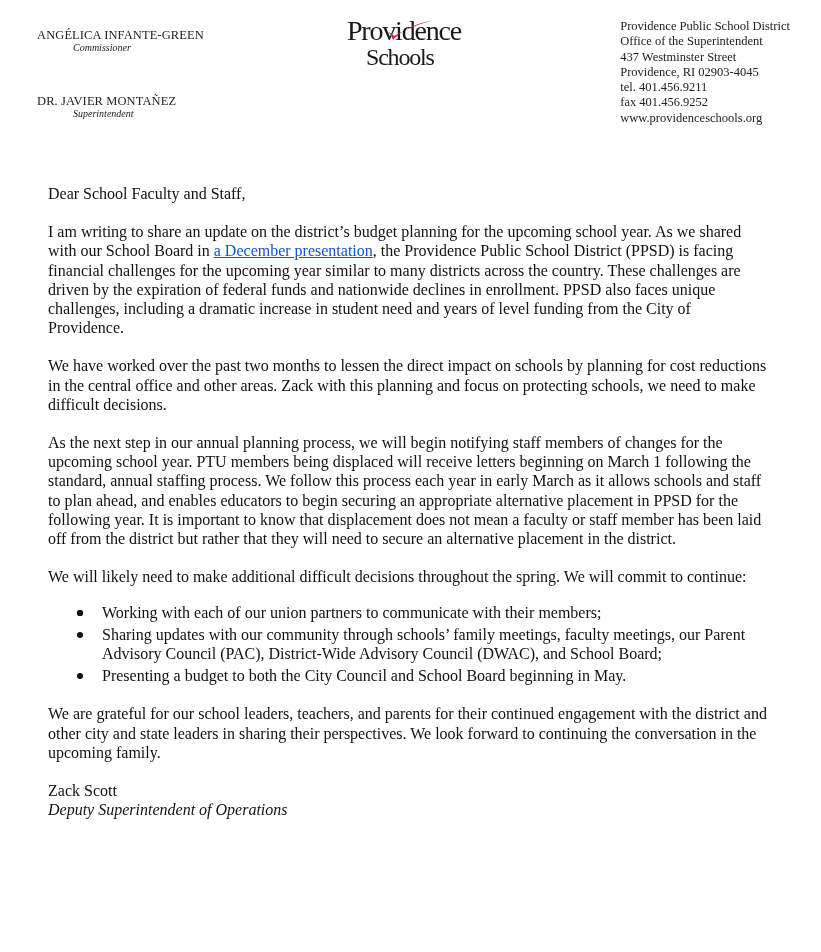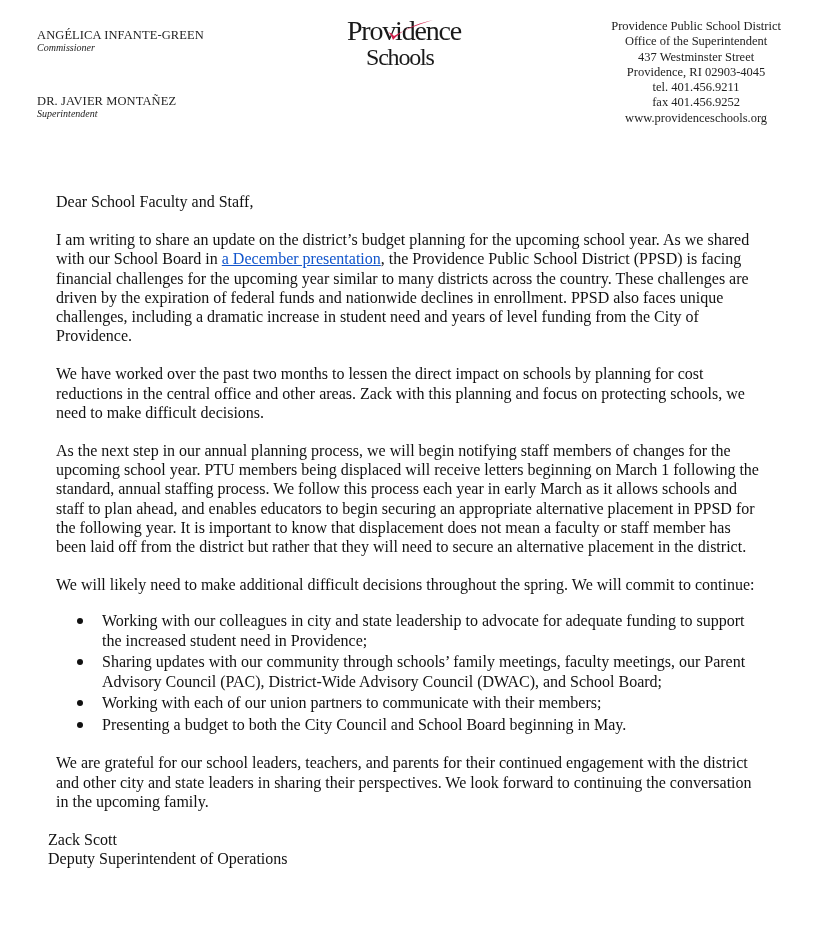--- a/index.html
+++ b/index.html
@@ -1,43 +1,43 @@
 <!DOCTYPE html>
 <html><head>
   <meta charset="utf-8">
   <style>
     html, body { margin: 0; padding: 0; background: #ffffff; }
     body { width: 821px; height: 952px; position: relative; overflow: hidden; color: #111; }
 
     
     .lh-left { position: absolute; left: 37px; top: 19px; font-family: "Liberation Serif", serif; }
     .lh-name { font-size: 12.5px; letter-spacing: 0.1px; line-height: 14px; color: #222; margin-top: 9px; }
-    .lh-role { font-size: 10px; font-style: italic; line-height: 12px; color: #222; }
+    .lh-role { font-size: 10px; font-style: italic; line-height: 12px; color: #222; margin-left: 36px; }
     .lh-block2 { margin-top: 40px; }
 
     .logo { position: absolute; left: 347px; top: 17px; width: 130px; height: 64px; font-family: "Liberation Serif", serif; color: #1a1a1a; }
     .logo-line1 { position: absolute; left: 0; top: 0; font-size: 28px; line-height: 28px; letter-spacing: -1.2px; }
     .logo-line2 { position: absolute; left: 19px; top: 26px; font-size: 24px; line-height: 28px; letter-spacing: -1.2px; }
     .logo-check { position: absolute; left: 38px; top: 1px; width: 50px; height: 24px; }
 
-    .lh-right { position: absolute; right: 40px; top: 19px; text-align: center; font-family: "Liberation Serif", serif; font-size: 12.5px; line-height: 15.3px; color: #222; }
+    .lh-right { position: absolute; right: 31px; top: 19px; text-align: left; font-family: "Liberation Serif", serif; font-size: 12.5px; line-height: 15.3px; color: #222; }
 
     
     .content { position: absolute; left: 48px; top: 184px; width: 720px; font-family: "Liberation Serif", serif; font-size: 16px; line-height: 19.2px; color: #111; }
-    .content p { margin: 8px; }
+    .content p { margin: 0; }
     .greeting { margin-bottom: 19px !important; }
     .para { margin-bottom: 19px !important; }
     .link { color: #1155cc; text-decoration: underline; cursor: pointer; }
 
     ul.bullets { list-style: none; margin: 0 0 19px 0; padding: 0; }
     ul.bullets li { position: relative; padding-left: 54px; margin-bottom: 2px; line-height: 19.5px; }
     ul.bullets li .dot { position: absolute; left: 29px; top: 7px; width: 6px; height: 6px; border-radius: 50%; background: #111; }
 
     .closing p { margin: 0; }
-    .sig-title { }
+    .sig-title { font-style: italic; }
   </style>
 </head>
 <body>
 
 <div class="lh-left">
   <div>
     <div class="lh-name">ANGÉLICA INFANTE-GREEN</div>
     <div class="lh-role">Commissioner</div>
   </div>
   <div class="lh-block2">
@@ -69,23 +69,23 @@
 
   <p class="para"><span>I am writing to share an update on the district’s budget planning for the upcoming school year. As we shared with our School Board in </span><a class="link">a December presentation</a><span>, the Providence Public School District (PPSD) is facing financial challenges for the upcoming year similar to many districts across the country. These challenges are driven by the expiration of federal funds and nationwide declines in enrollment. PPSD also faces unique challenges, including a dramatic increase in student need and years of level funding from the City of Providence.</span></p>
 
   <p class="para">We have worked over the past two months to lessen the direct impact on schools by planning for cost reductions in the central office and other areas. Zack with this planning and focus on protecting schools, we need to make difficult decisions.</p>
 
   <p class="para">As the next step in our annual planning process, we will begin notifying staff members of changes for the upcoming school year. PTU members being displaced will receive letters beginning on March 1 following the standard, annual staffing process. We follow this process each year in early March as it allows schools and staff to plan ahead, and enables educators to begin securing an appropriate alternative placement in PPSD for the following year. It is important to know that displacement does not mean a faculty or staff member has been laid off from the district but rather that they will need to secure an alternative placement in the district.</p>
 
   <p class="para" style="margin-bottom:17px !important">We will likely need to make additional difficult decisions throughout the spring. We will commit to continue:</p>
 
   <ul class="bullets">
-    <li><span class="dot"></span><span>Working with our colleagues in city and state leadership to advocate for adequate funding to support the increased student need in Providence;</span></li>
+    <li><span class="dot"></span></li>
+    <li><span class="dot"></span><span>Working with each of our union partners to communicate with their members;</span></li>
     <li><span class="dot"></span><span>Sharing updates with our community through schools’ family meetings, faculty meetings, our Parent Advisory Council (PAC), District-Wide Advisory Council (DWAC), and School Board;</span></li>
-    <li><span class="dot"></span><span>Working with each of our union partners to communicate with their members;</span></li>
     <li><span class="dot"></span><span>Presenting a budget to both the City Council and School Board beginning in May.</span></li>
   </ul>
 
   <p class="para">We are grateful for our school leaders, teachers, and parents for their continued engagement with the district and other city and state leaders in sharing their perspectives. We look forward to continuing the conversation in the upcoming family.</p>
 
   <div class="closing">
     <p>Zack Scott</p>
     <p class="sig-title">Deputy Superintendent of Operations</p>
   </div>
 </div>

